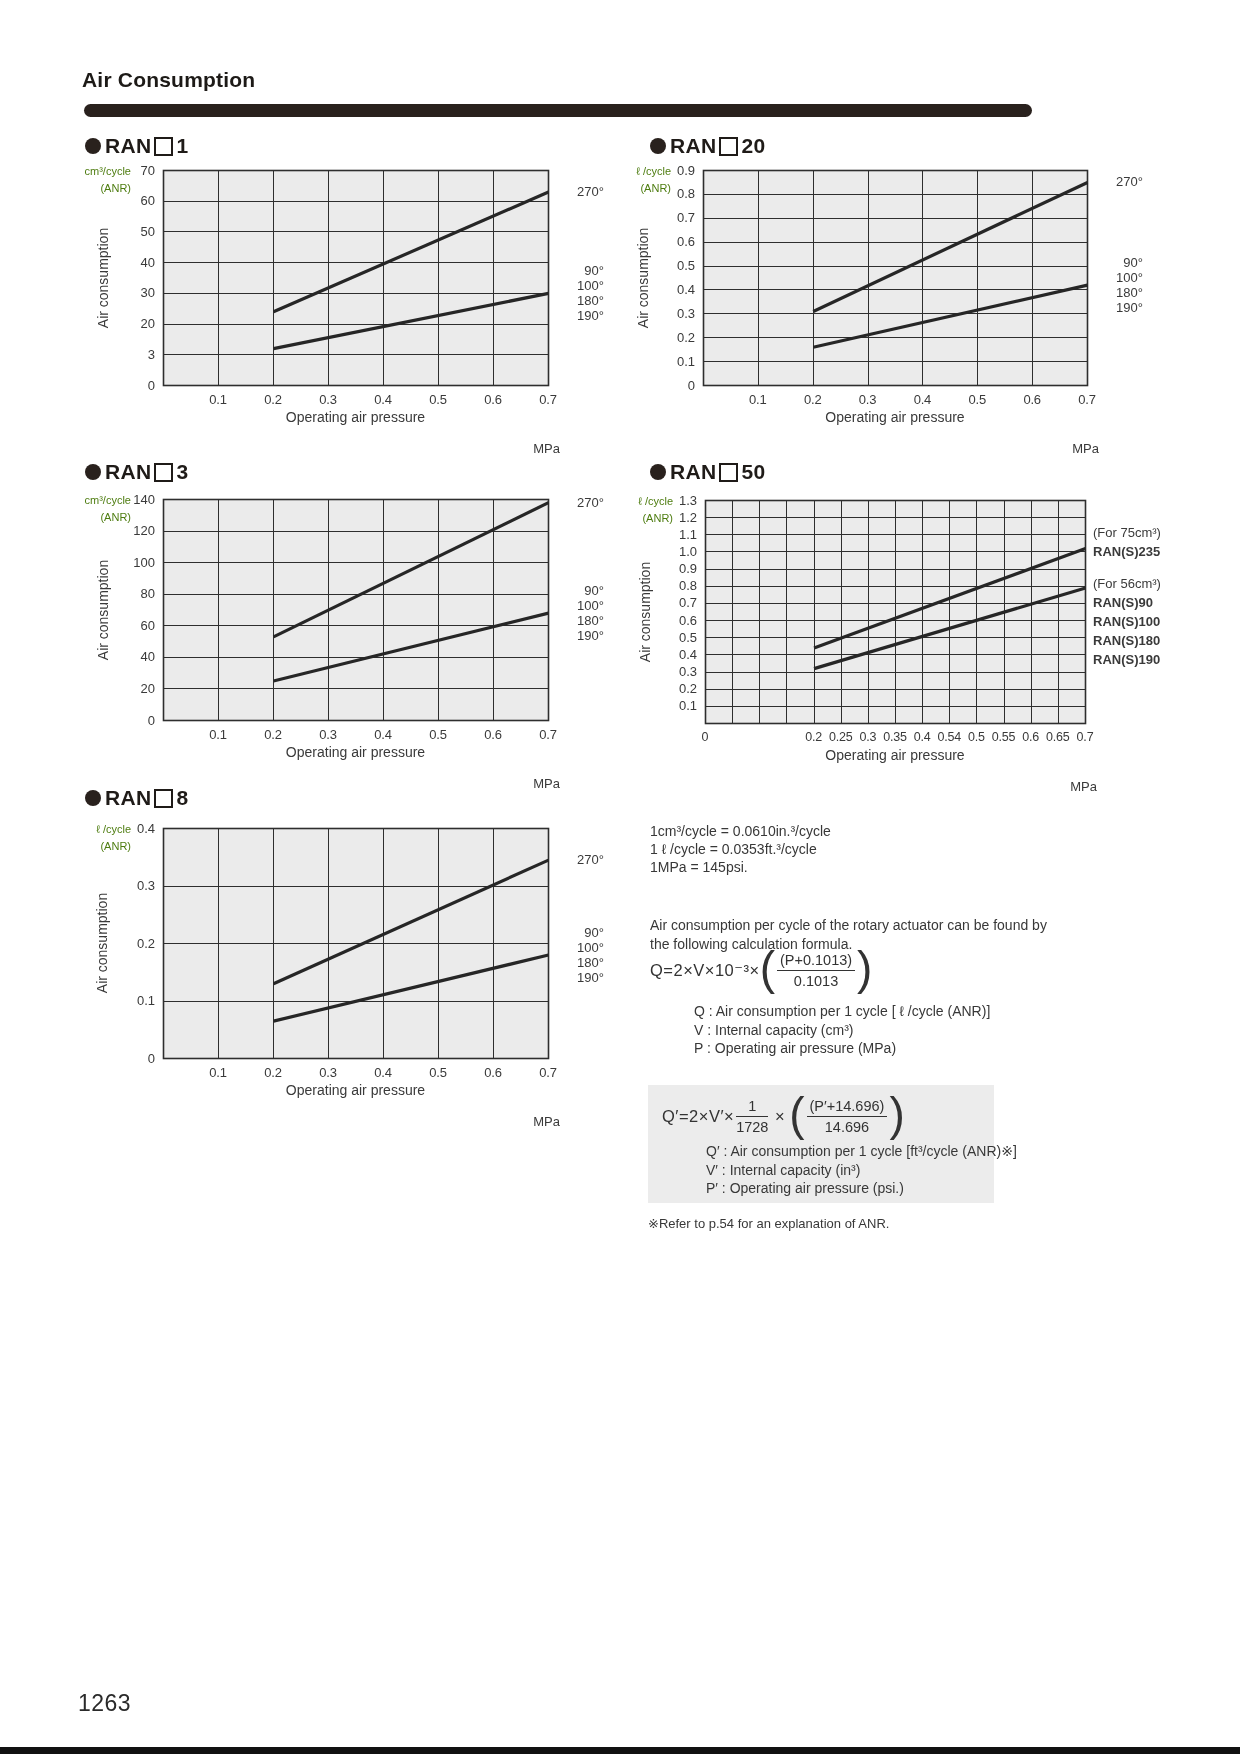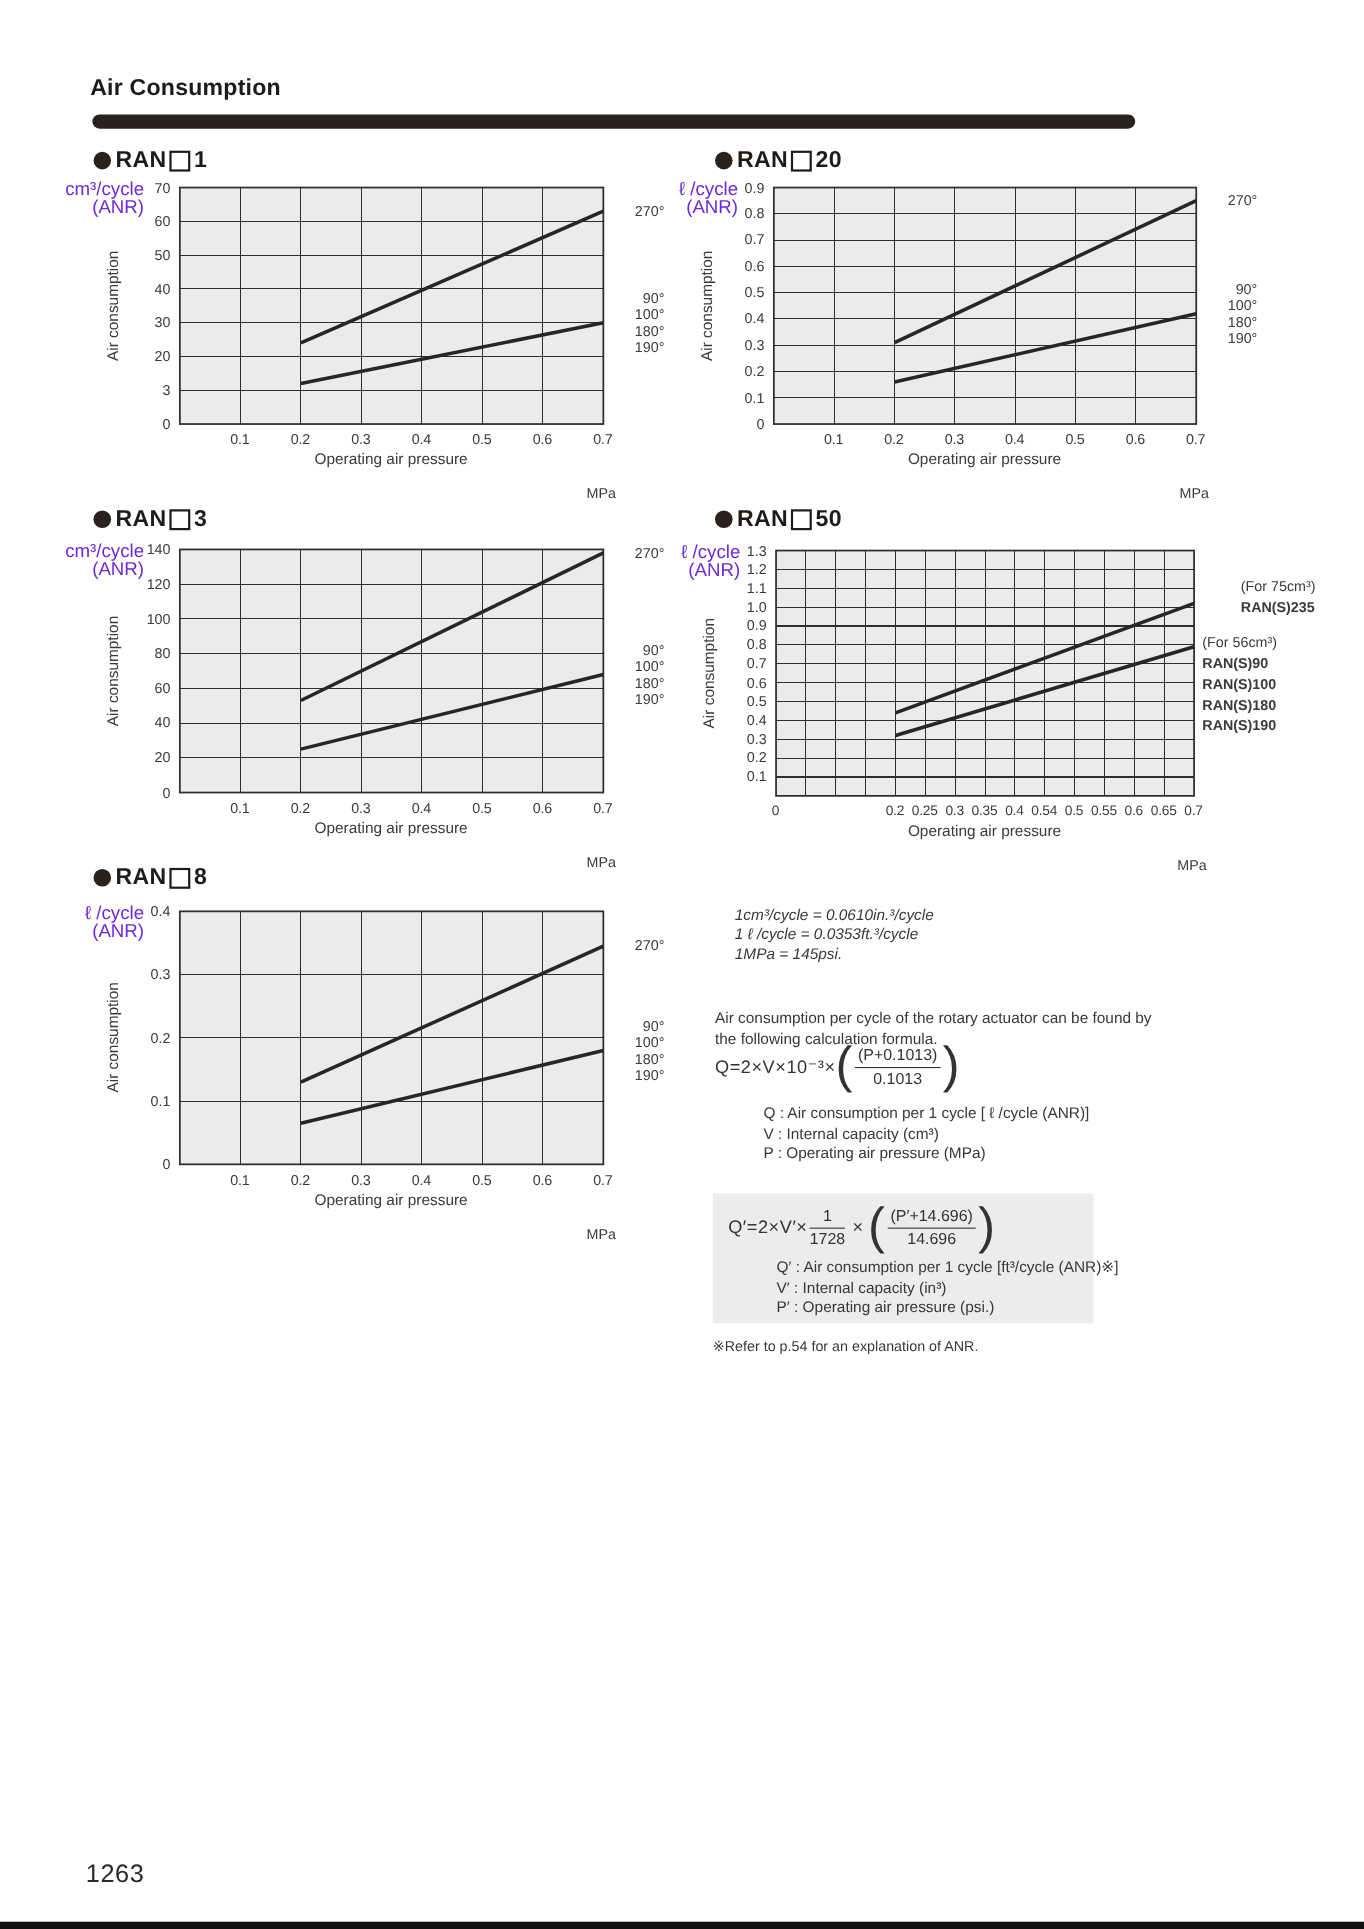--- a/index.html
+++ b/index.html
@@ -28,21 +28,21 @@
     width:15px; height:15px; border:2.4px solid #1f1b18; background:#fff;
     display:inline-block; margin:0 3px;
   }
   .plot-svg{position:absolute;}
   .ytick,.xtick{
     position:absolute; font-size:13px; color:#3a3a3a; line-height:15px;
   }
   .ytick{text-align:right;}
   .xtick{text-align:center; letter-spacing:-0.2px;}
   .unit-block{
-    position:absolute; text-align:right; font-size:17px; line-height:17px; color:#6d28d9;
+    position:absolute; text-align:right; font-size:11px; line-height:17px; color:#4d7c0f;
   }
   .ylab{
     position:absolute; font-size:14px; color:#3a3a3a; text-align:center;
     transform:rotate(-90deg); height:18px; line-height:18px; white-space:nowrap;
   }
   .xlab{
     position:absolute; font-size:14px; color:#3a3a3a; text-align:center; white-space:nowrap;
   }
   .xunit{
     position:absolute; font-size:13px; color:#3a3a3a; text-align:right;margin-top:32px;
@@ -307,21 +307,21 @@
       <div class="xtick" style="width: 36px; left: 1012.71px; top: 730px; font-size: 12.5px;">0.6</div>
       <div class="xtick" style="width: 36px; left: 1039.86px; top: 730px; font-size: 12.5px;">0.65</div>
       <div class="xtick" style="width: 36px; left: 1067px; top: 730px; font-size: 12.5px;">0.7</div>
       <div class="unit-block" style="left: 545px; width: 128px; top: 493px;">
         <div>ℓ /cycle</div>
         <div>(ANR)</div>
       </div>
       <div class="ylab" style="width: 223px; left: 532.5px; top: 602.5px;">Air consumption</div>
       <div class="xlab" style="left: 785px; width: 220px; top: 747px;">Operating air pressure</div>
       <div class="xunit" style="left: 1045px; width: 52px; top: 747px;">MPa</div>
-      <div class="series-labels" style="left: 1093px; width: 112px; text-align: left; line-height: 19px; top: 523.031px; margin-left: 35px;">
+      <div class="series-labels" style="left: 1093px; width: 112px; text-align: left; line-height: 19px; top: 523.031px;">
         <div>(For 75cm³)</div>
         <div style="font-weight: bold;">RAN(S)235</div>
       </div>
       <div class="series-labels" style="left: 1093px; width: 112px; text-align: left; line-height: 19px; top: 573.985px;">
         <div>(For 56cm³)</div>
         <div style="font-weight: bold;">RAN(S)90</div>
         <div style="font-weight: bold;">RAN(S)100</div>
         <div style="font-weight: bold;">RAN(S)180</div>
         <div style="font-weight: bold;">RAN(S)190</div>
       </div>
@@ -369,21 +369,21 @@
         <div>270°</div>
       </div>
       <div class="series-labels" style="left: 556px; width: 48px; text-align: right; line-height: 15px; top: 924.5px;">
         <div>90°</div>
         <div>100°</div>
         <div>180°</div>
         <div>190°</div>
       </div>
     </div>
 
-  <div class="note-block" style="left:668px; top:822px;font-style:italic;">
+  <div class="note-block" style="left:650px; top:822px;">
       <div>1cm³/cycle = 0.0610in.³/cycle</div>
       <div>1 ℓ /cycle = 0.0353ft.³/cycle</div>
       <div>1MPa = 145psi.</div>
     </div>
 
   <div class="intro" style="left:650px; top:916px;">Air consumption per cycle of the rotary actuator can be found by the following calculation formula.</div>
 
   <div class="formula" style="left:650px; top:950px;">
     <span class="f-lhs">Q=2×V×10⁻³×</span><span class="bigp">(</span><span class="frac"><span class="num">(P+0.1013)</span><span class="den">0.1013</span></span><span class="bigp">)</span>
   </div>

